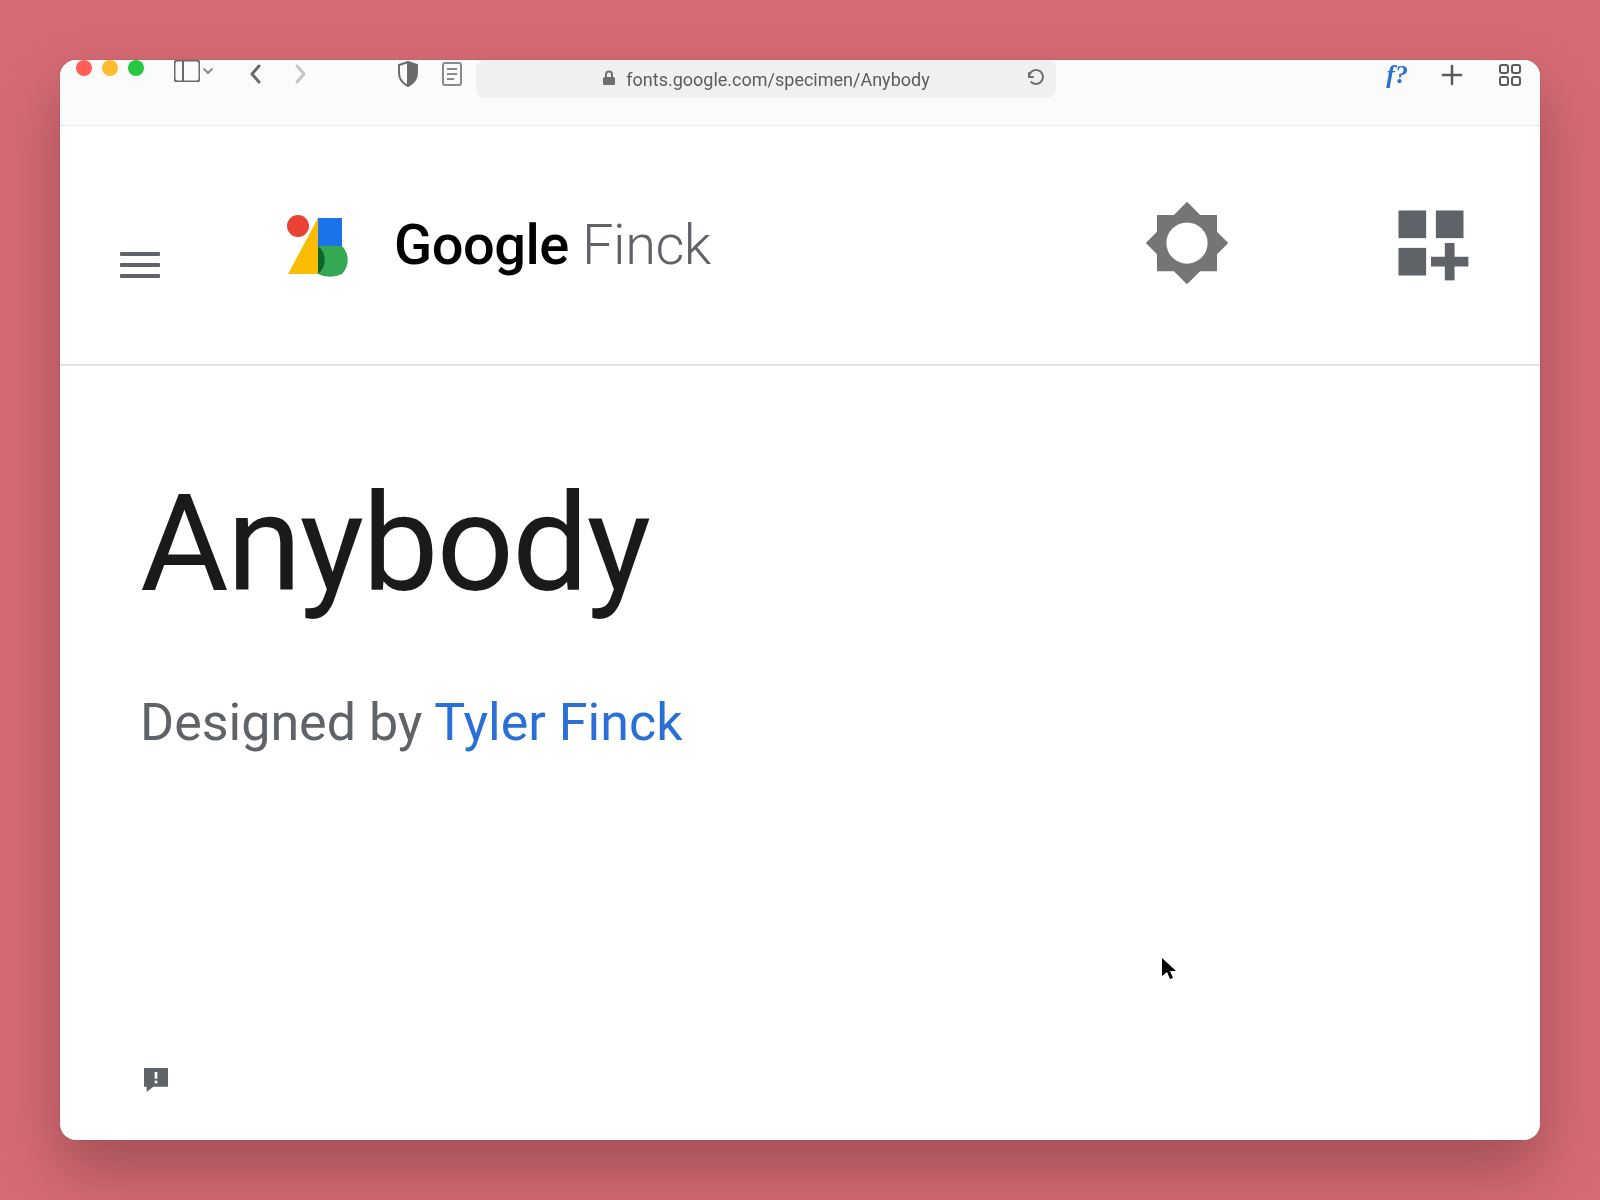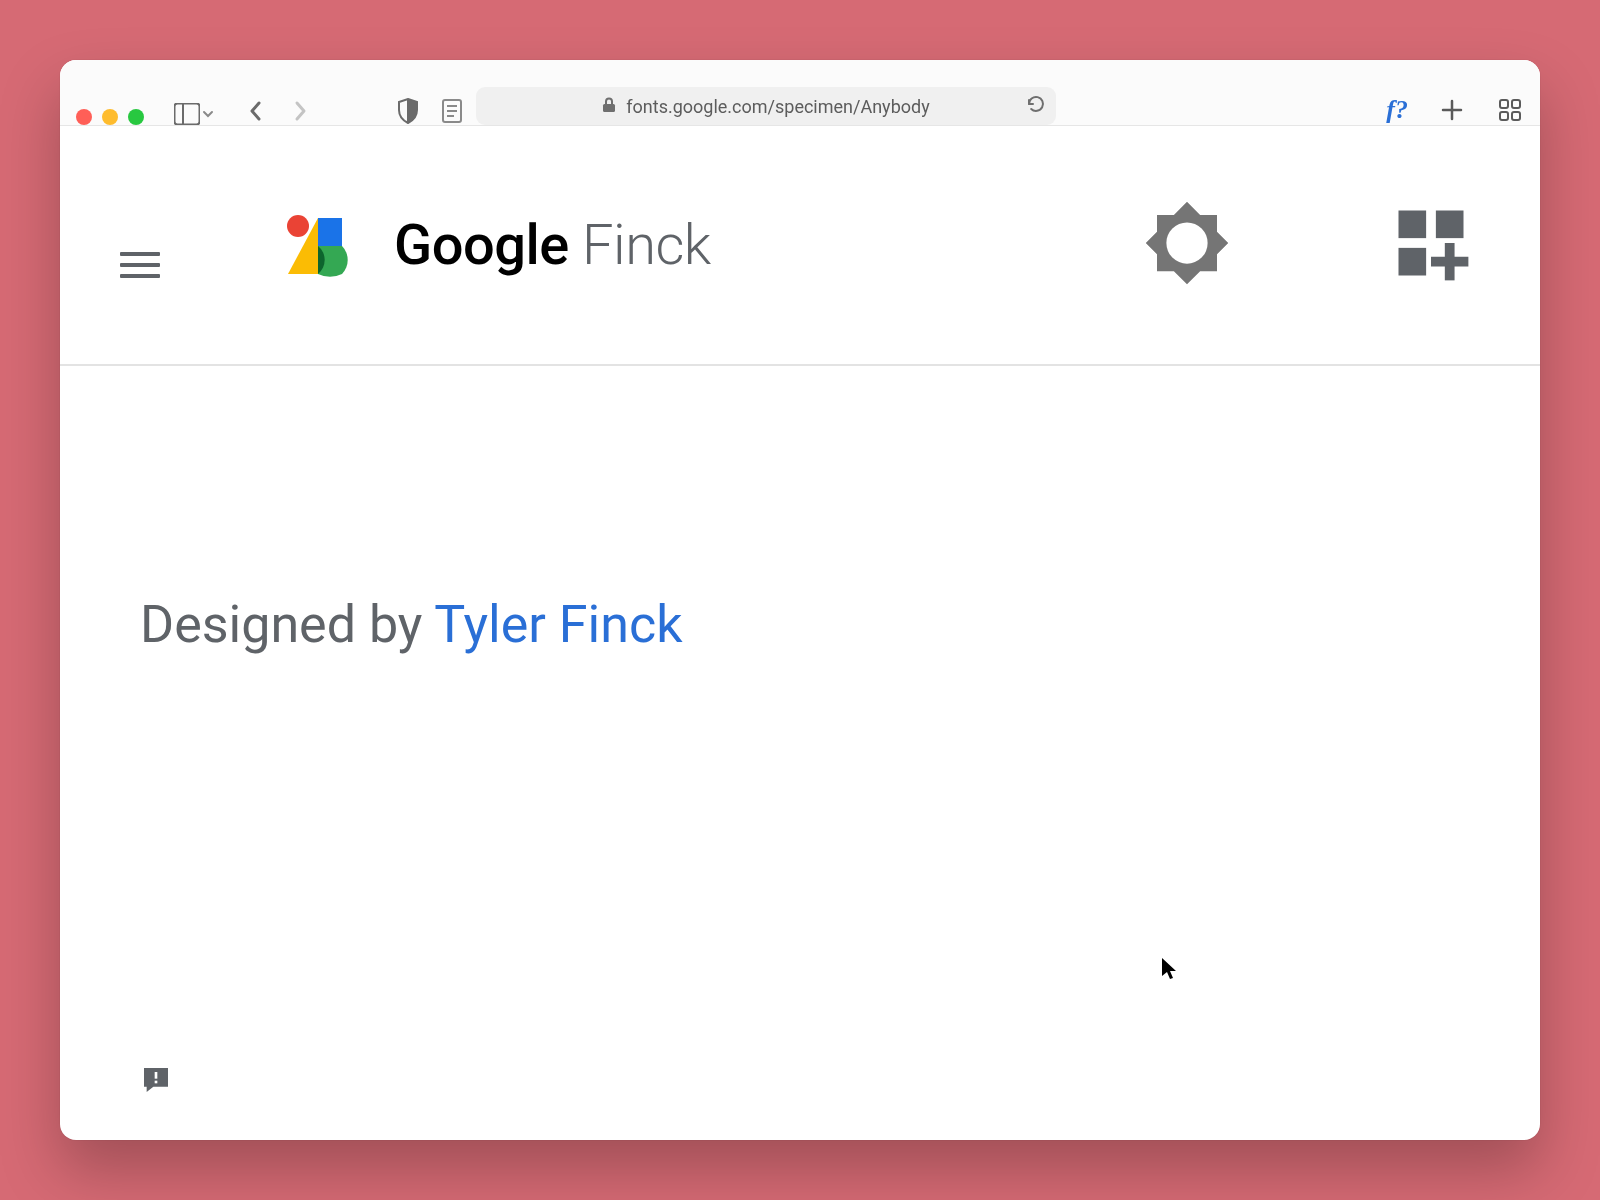--- a/index.html
+++ b/index.html
@@ -20,21 +20,21 @@
     overflow: hidden;
     display: flex;
     flex-direction: column;
   }
   
   .toolbar {
     height: 66px;
     background: #fbfbfb;
     border-bottom: 1px solid #e6e6e6;
     display: flex;
-    align-items: flex-end;
+    align-items: flex-start;
     padding: 0 16px;
     gap: 10px;
   }
   .traffic { display: flex; gap: 10px; margin-right: 14px; }
   .dot { width: 16px; height: 16px; border-radius: 50%; }
   .dot.red { background: #ff5f57; }
   .dot.yellow { background: #febc2e; }
   .dot.green { background: #28c840; }
   .tb-icon {
     width: 28px; height: 28px;
@@ -81,21 +81,21 @@
   .brand { display:flex; align-items:center; gap: 24px; }
   .brand-text { font-size: 56px; color: #5f6368; letter-spacing: -0.5px;}
   .brand-text b { color: #000000; font-weight: 520;}
   .brand-text span.thin { font-weight: 300;}
   .gf-logo { width: 90px; height: 70px; }
   .header-actions { margin-left: auto; display:flex; align-items:center; gap: 160px; }
   .theme-icon, .grid-add-icon { color: #5f6368; }
   
   .content { padding: 110px 80px 30px 80px; position: relative; flex:1; }
   .font-title { font-size: 136px; font-weight: 400; color: #1a1a1a; letter-spacing: -2px; line-height: 1; }
-  .designed { margin-top: 118px; font-size: 52px; color: #5f6368; }
+  .designed { margin-top: 80px; font-size: 52px; color: #5f6368; }
   .designed a { color: #2a6fd6; text-decoration: none; }
   .feedback-icon { position: absolute; left: 80px; bottom: 40px; color: #5f6368;}
   .cursor { position: absolute; left: 1100px; top: 590px; }
 </style>
 </head>
 <body>
 
 <div class="window">
 
   <div class="toolbar">
@@ -209,20 +209,21 @@
           <g stroke="#5f6368" stroke-width="6" stroke-linecap="square">
             <line x1="35.5" y1="27" x2="35.5" y2="44"></line>
             <line x1="27" y1="35.5" x2="44" y2="35.5"></line>
           </g>
         </svg>
       </div>
     </div>
   </div>
 
   <div class="content">
+    <h1 class="font-title">Anybody</h1>
     <p class="designed">
       <span>Designed by </span><a href="#">Tyler Finck</a>
     </p>
     <div class="feedback-icon">
       <svg width="32" height="32" viewBox="0 0 24 24">
           <path d="M3 3 h18 v14 h-11 l-5 4 v-4 h-2 z" fill="#5f6368"></path>
           <rect x="11" y="6" width="2" height="5" fill="#fff"></rect>
           <rect x="11" y="12.5" width="2" height="2" fill="#fff"></rect>
         </svg>
     </div>

